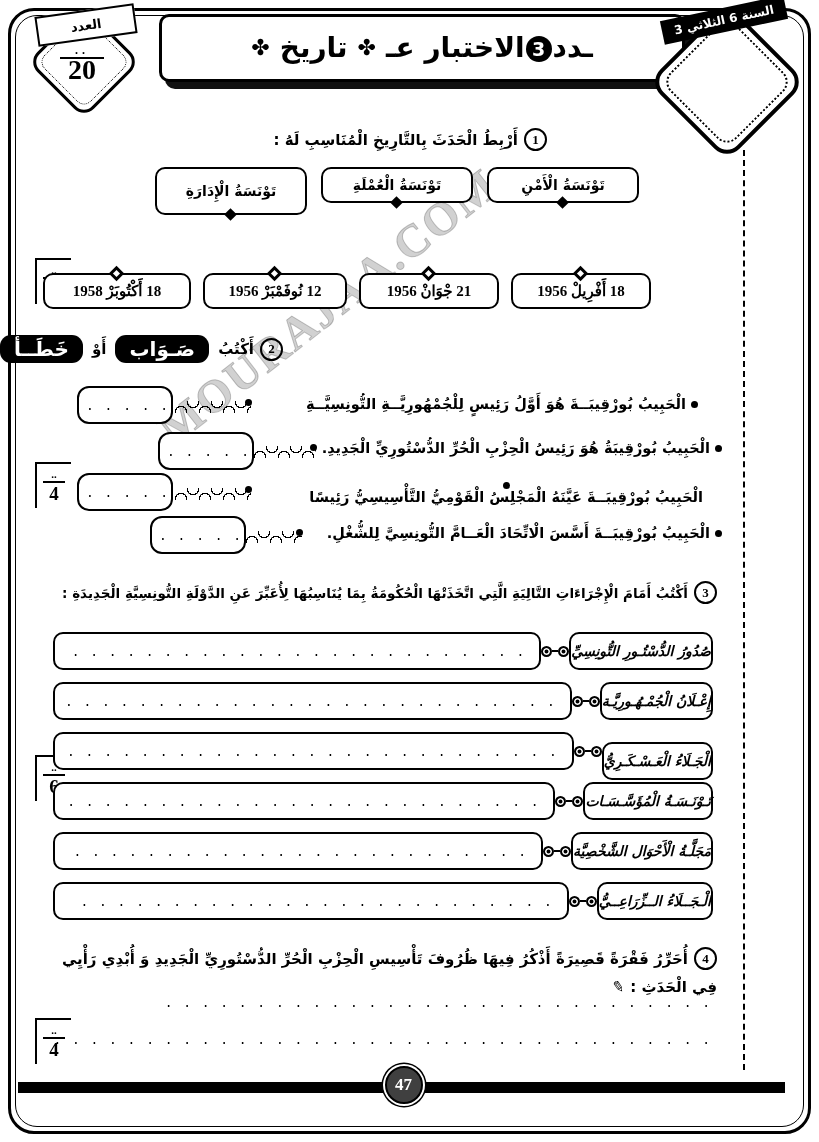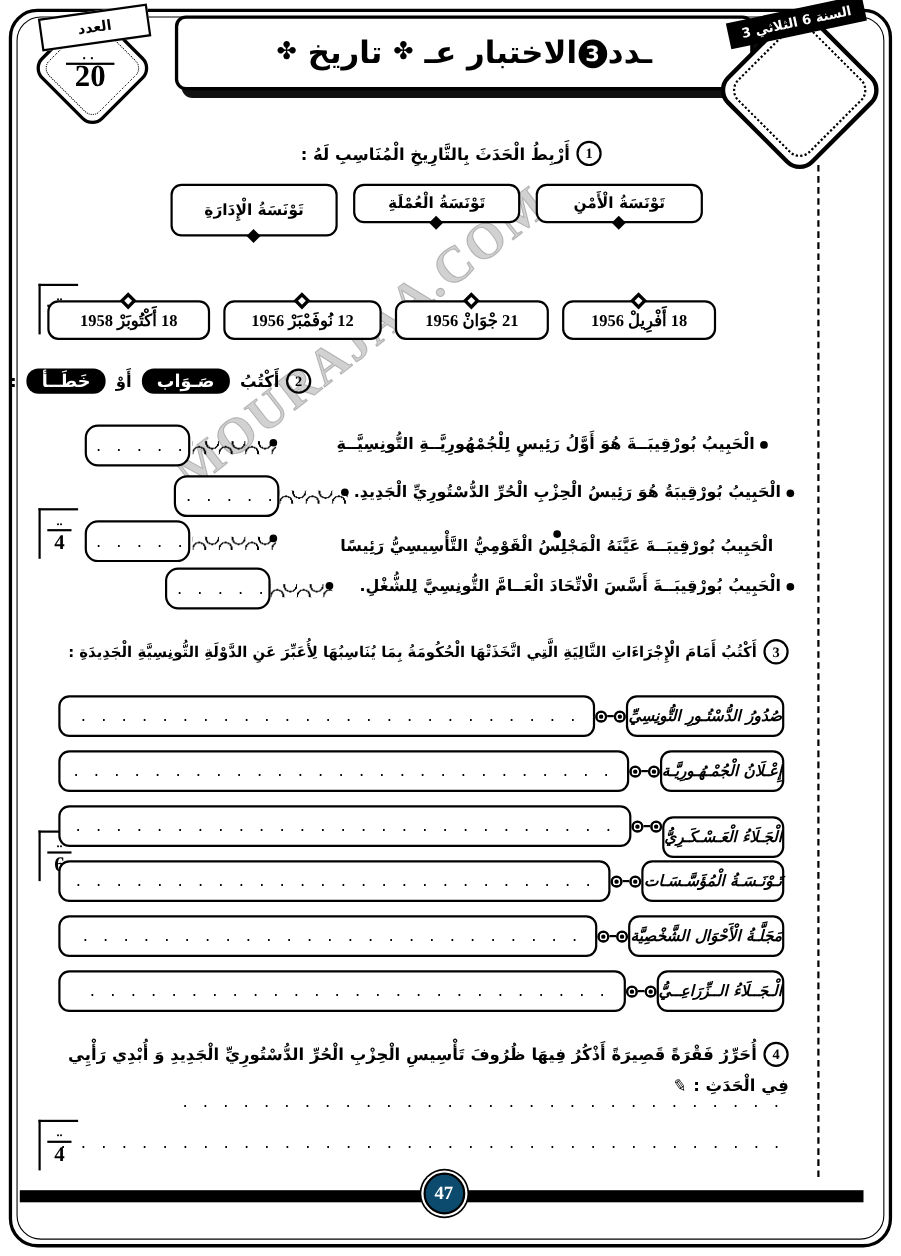--- a/index.html
+++ b/index.html
@@ -129,21 +129,21 @@
     background:#fff;
   }
   .date-pill{
     font-family:"Liberation Serif","DejaVu Serif",serif;
     font-size:15px;font-weight:bold;
   }
   
   .inv{
     display:inline-flex;align-items:center;justify-content:center;
     background:#000;color:#fff;border-radius:11px;
-    padding:2px 14px;font-size:16px;font-weight:bold;margin:0 3px;
+    padding:2px 14px;font-size:20px;font-weight:bold;margin:0 3px;
   }
   
   .stmt{
     position:absolute;display:flex;align-items:center;
     font-size:14.5px;font-weight:bold;white-space:nowrap;
   }
   .bullet{
     width:7px;height:7px;background:#000;border-radius:50%;
     display:inline-block;margin:0 5px;flex:0 0 auto;
   }
@@ -199,21 +199,21 @@
   .score .frac2{
     position:absolute;left:0;top:6px;width:34px;text-align:center;
     font-family:"Liberation Serif","DejaVu Serif",serif;font-weight:bold;
   }
   .frac2 .t{font-size:11px;line-height:8px;}
   .frac2 .b{border-top:2.5px solid #000;margin:3px 6px 0;
             font-size:19px;line-height:21px;}
   
   .pagenum{
     position:absolute;left:50%;margin-left:-17px;bottom:22px;
-    width:34px;height:34px;border-radius:50%;background:#0c4a6e;color:#fff;
+    width:34px;height:34px;border-radius:50%;background:#404040;color:#fff;
     display:flex;align-items:center;justify-content:center;
     font-size:17px;font-weight:bold;
     font-family:"Liberation Serif",serif;
     border:2px solid #000;box-shadow:0 0 0 2px #fff,0 0 0 3.5px #000;
   }
   .footbar{
     position:absolute;left:18px;right:18px;bottom:33px;height:11px;
     background:#000;
   }
   

